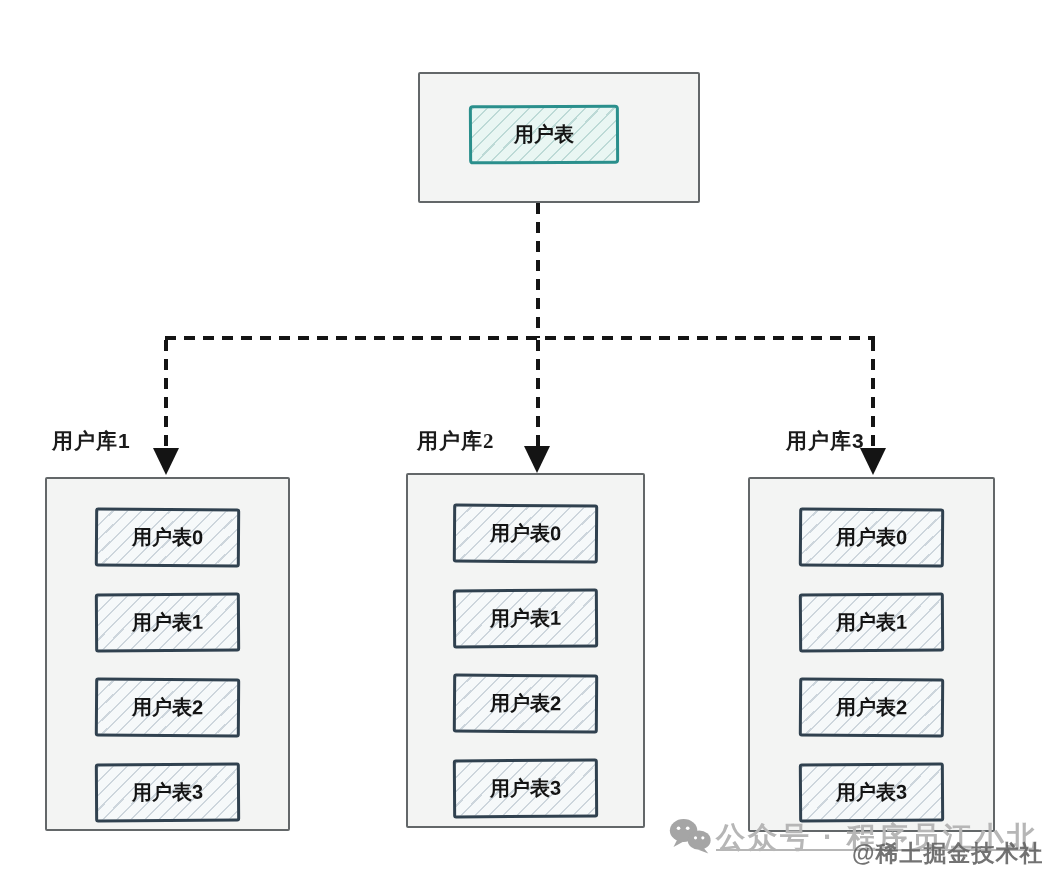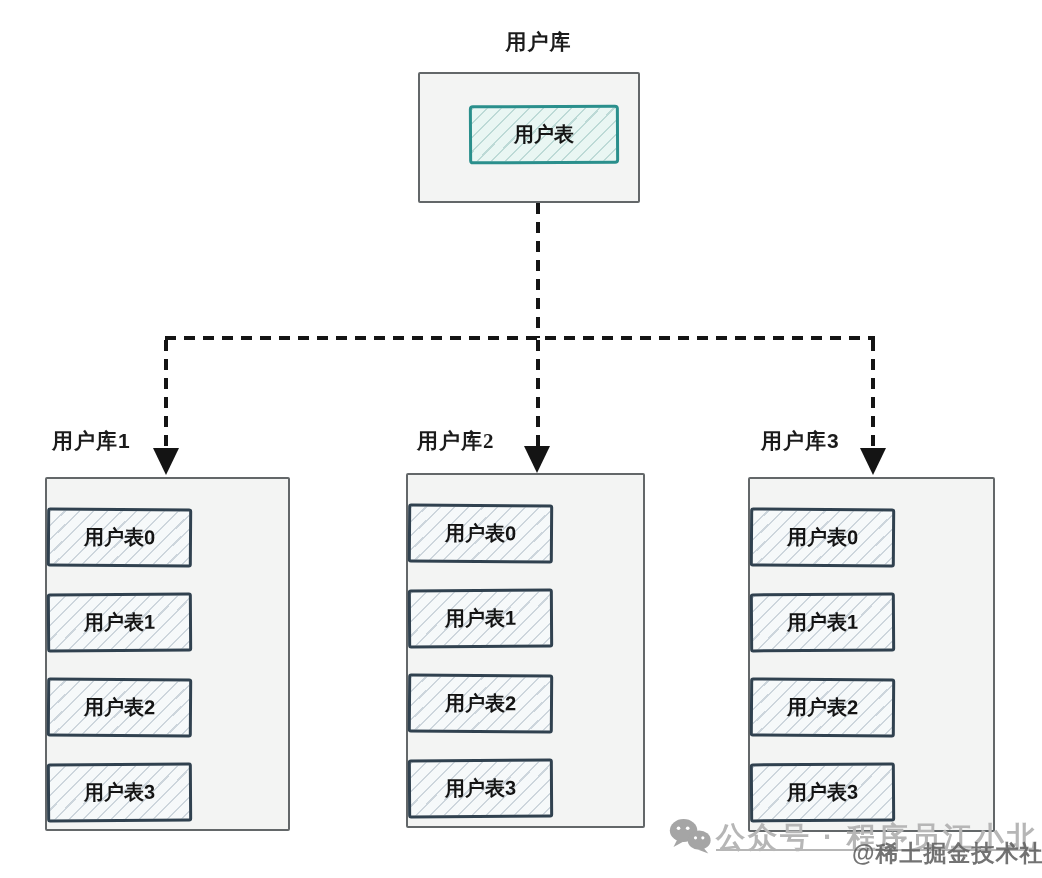--- a/index.html
+++ b/index.html
@@ -9,34 +9,34 @@
     overflow:hidden;color:#1d1d1f;
   }
   
   .diagram-label{
     position:absolute;font-size:21px;font-weight:700;color:#1b1b1b;
     white-space:nowrap;letter-spacing:1px;
   }
   .top-label{left:418px;top:28px;width:241px;text-align:center;}
   .g1-label{left:52px;top:427px;}
   .g2-label{left:417px;top:427px;font-family:Liberation Serif, serif;}
-  .g3-label{left:761px;top:427px;text-align:center;}
+  .g3-label{left:786px;top:427px;text-align:center;}
   
   .db-box{
     position:absolute;background:#f3f4f3;border:2px solid #636769;
     border-radius:2px;box-sizing:border-box;
   }
-  .top-db{left:418px;top:72px;width:222px;height:131px;}
+  .top-db{left:418px;top:72px;width:282px;height:131px;}
   .g1-box{left:45px;top:477px;width:245px;height:354px;}
   .g2-box{left:406px;top:473px;width:239px;height:355px;}
   .g3-box{left:748px;top:477px;width:247px;height:355px;}
   
   .tables{
     width:100%;height:100%;display:flex;flex-direction:column;
-    padding-top:29px;box-sizing:border-box;gap:26px;border-radius:21px;
+    align-items:center;padding-top:29px;box-sizing:border-box;gap:26px;border-radius:21px;
   }
   .table-box{
     width:145px;height:59px;box-sizing:border-box;flex:0 0 auto;
     display:flex;align-items:center;justify-content:center;
     font-size:20px;font-weight:700;color:#141414;
     border:3px solid #30414f;border-radius:3px;
     background-color:#f6f9fa;
     background-image:repeating-linear-gradient(135deg,
       rgba(110,132,152,0.30) 0 1.5px, transparent 1.5px 10px);
   }
@@ -85,21 +85,20 @@
   .wm-community{
     position:absolute;left:852px;top:838px;font-size:23px;font-weight:600;
     color:rgba(96,96,96,0.88);white-space:nowrap;letter-spacing:1px;
   }
 </style>
 </head>
 <body>
 
 <div class="canvas">
 
-  <div class="diagram-label top-label">用户库</div>
   <div class="db-box top-db">
     <div class="teal-table">用户表</div>
   </div>
 
   <div class="dash-v v-top"></div>
   <div class="dash-h h-main"></div>
   <div class="dash-v v-left"></div>
   <div class="dash-v v-mid"></div>
   <div class="dash-v v-right"></div>
   <div class="arrowhead a-left"></div>

